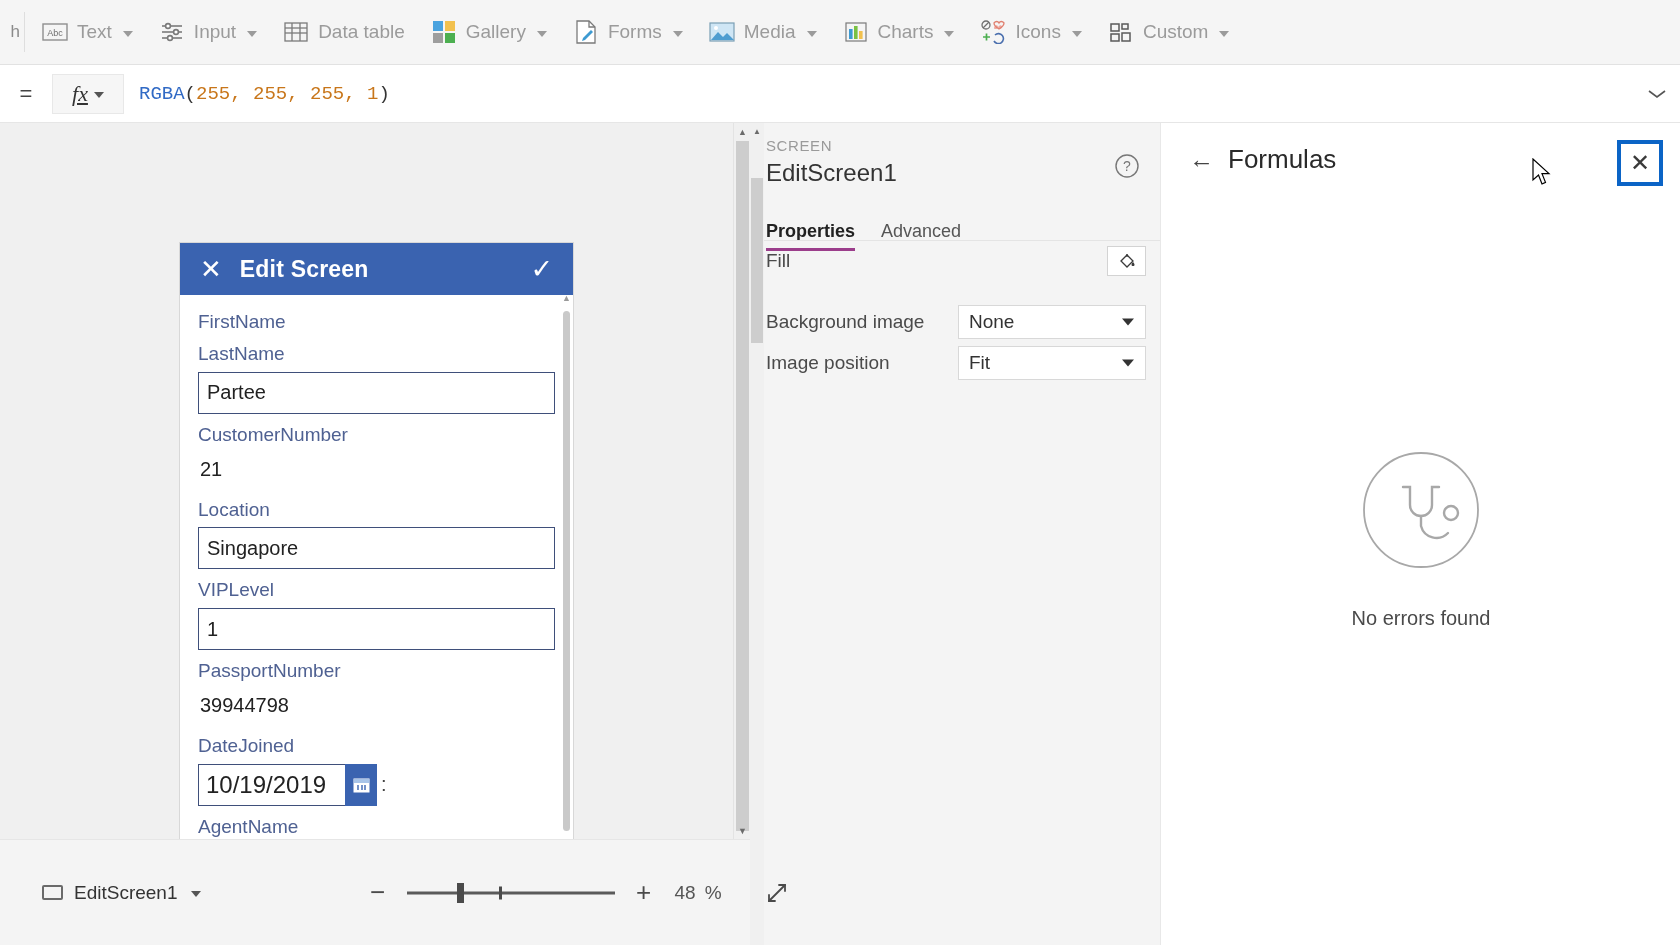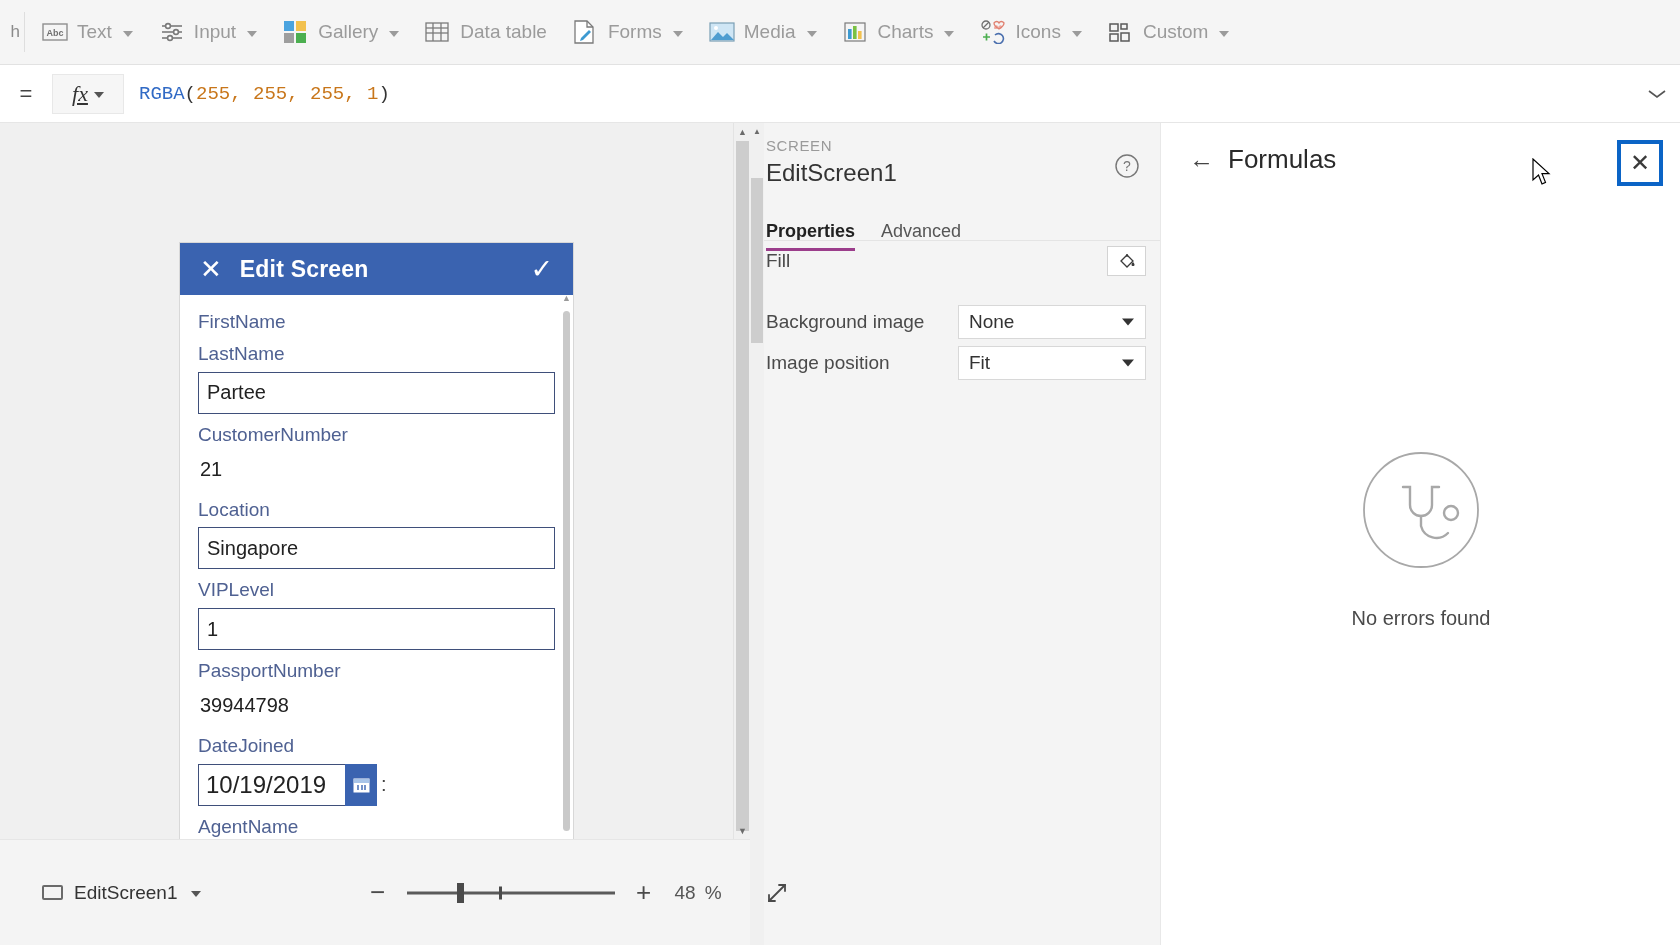--- a/index.html
+++ b/index.html
@@ -21,21 +21,21 @@
   .tb-left-edge {
     width: 22px; height: 65px; display:flex; align-items:center; justify-content:flex-end;
     color:#8a8a8a; font-size:17px; padding-right:2px; overflow:hidden;
   }
   .tb-sep { width:1px; height:40px; background:#dedede; margin:0 4px 0 2px; }
   .tb-item {
     display: flex; align-items: center; gap: 9px;
     padding: 0 13px; height: 56px; cursor: pointer;
     color: #9b9b9b; font-size: 19px; white-space: nowrap;
   }
-  .tb-ico { width: 26px; height: 26px; display:flex; align-items:center; justify-content:flex-start; flex:0 0 26px;font-weight:bold;}
+  .tb-ico { width: 26px; height: 26px; display:flex; align-items:center; justify-content:center; flex:0 0 26px;}
   .tb-caret {
     display:inline-block; width:0;height:0;
     border-left:5px solid transparent;border-right:5px solid transparent;
     border-top:6px solid #9b9b9b; margin-left:2px; margin-top:3px;
   }
 
   
   .fbar {
     position:absolute; left:0; top:65px; width:1680px; height:58px;
     background:#ffffff; border-bottom:1px solid #e6e6e6;
@@ -321,42 +321,42 @@
           <circle cx="17" cy="11" r="2.4" fill="#fff"></circle>
           <circle cx="11" cy="17" r="2.4" fill="#fff"></circle>
       </svg>
     </span>
     <span>Input</span>
     <i class="tb-caret"></i>
   </div>
 
   <div class="tb-item">
     <span class="tb-ico">
-      <svg width="24" height="24" viewBox="0 0 24 24">
-        <rect x="1" y="1" width="10" height="10" fill="#4aa3df"></rect>
-          <rect x="13" y="1" width="10" height="10" fill="#f2c14e"></rect>
-        <rect x="1" y="13" width="10" height="10" fill="#9e9e9e"></rect>
-          <rect x="13" y="13" width="10" height="10" fill="#4caf50"></rect>
-      </svg>
-    </span>
-    <span>Gallery</span>
-    <i class="tb-caret"></i>
-  </div>
-
-  <div class="tb-item">
-    <span class="tb-ico">
       <svg width="24" height="22" viewBox="0 0 24 22" stroke="#7a7a7a" stroke-width="1.3" fill="none">
         <rect x="1" y="2" width="22" height="18"></rect>
           <line x1="1" y1="7" x2="23" y2="7"></line>
           <line x1="1" y1="12" x2="23" y2="12"></line>
         <line x1="8" y1="2" x2="8" y2="20"></line>
           <line x1="16" y1="2" x2="16" y2="20"></line>
       </svg>
     </span>
     <span>Data table</span>
+  </div>
+
+  <div class="tb-item">
+    <span class="tb-ico">
+      <svg width="24" height="24" viewBox="0 0 24 24">
+        <rect x="1" y="1" width="10" height="10" fill="#4aa3df"></rect>
+          <rect x="13" y="1" width="10" height="10" fill="#f2c14e"></rect>
+        <rect x="1" y="13" width="10" height="10" fill="#9e9e9e"></rect>
+          <rect x="13" y="13" width="10" height="10" fill="#4caf50"></rect>
+      </svg>
+    </span>
+    <span>Gallery</span>
+    <i class="tb-caret"></i>
   </div>
 
   <div class="tb-item">
     <span class="tb-ico">
       <svg width="22" height="24" viewBox="0 0 22 24">
         <path d="M2 1 h12 l6 6 v16 h-18 z" fill="#fff" stroke="#7a7a7a" stroke-width="1.3"></path>
         <path d="M14 1 v6 h6" fill="none" stroke="#7a7a7a" stroke-width="1.3"></path>
         <path d="M8 18 l8-8 2 2 -8 8 -3 1 z" fill="#3d9ad1"></path>
       </svg>
     </span>

